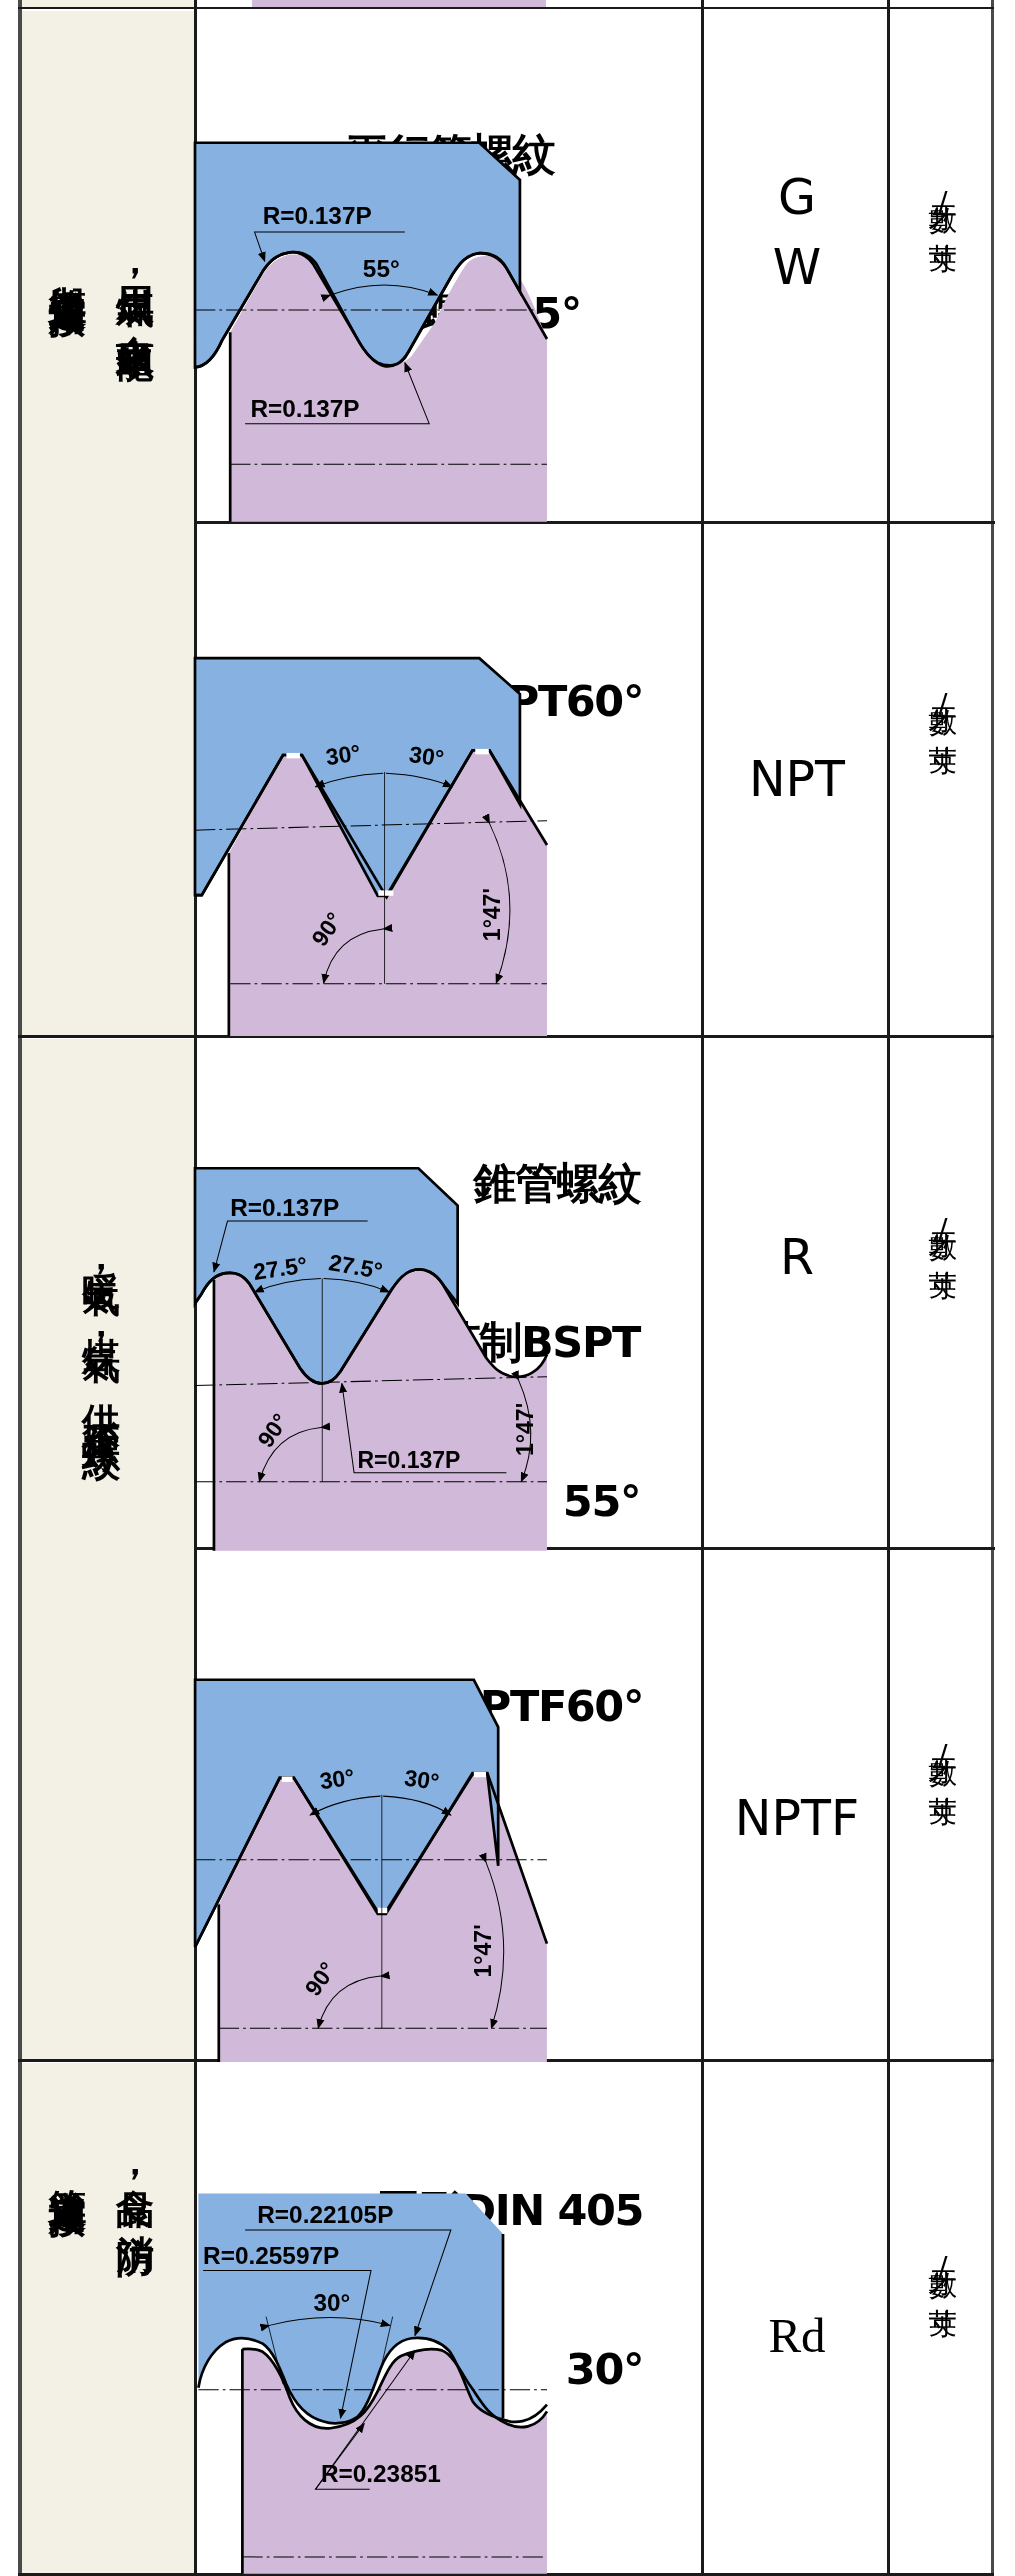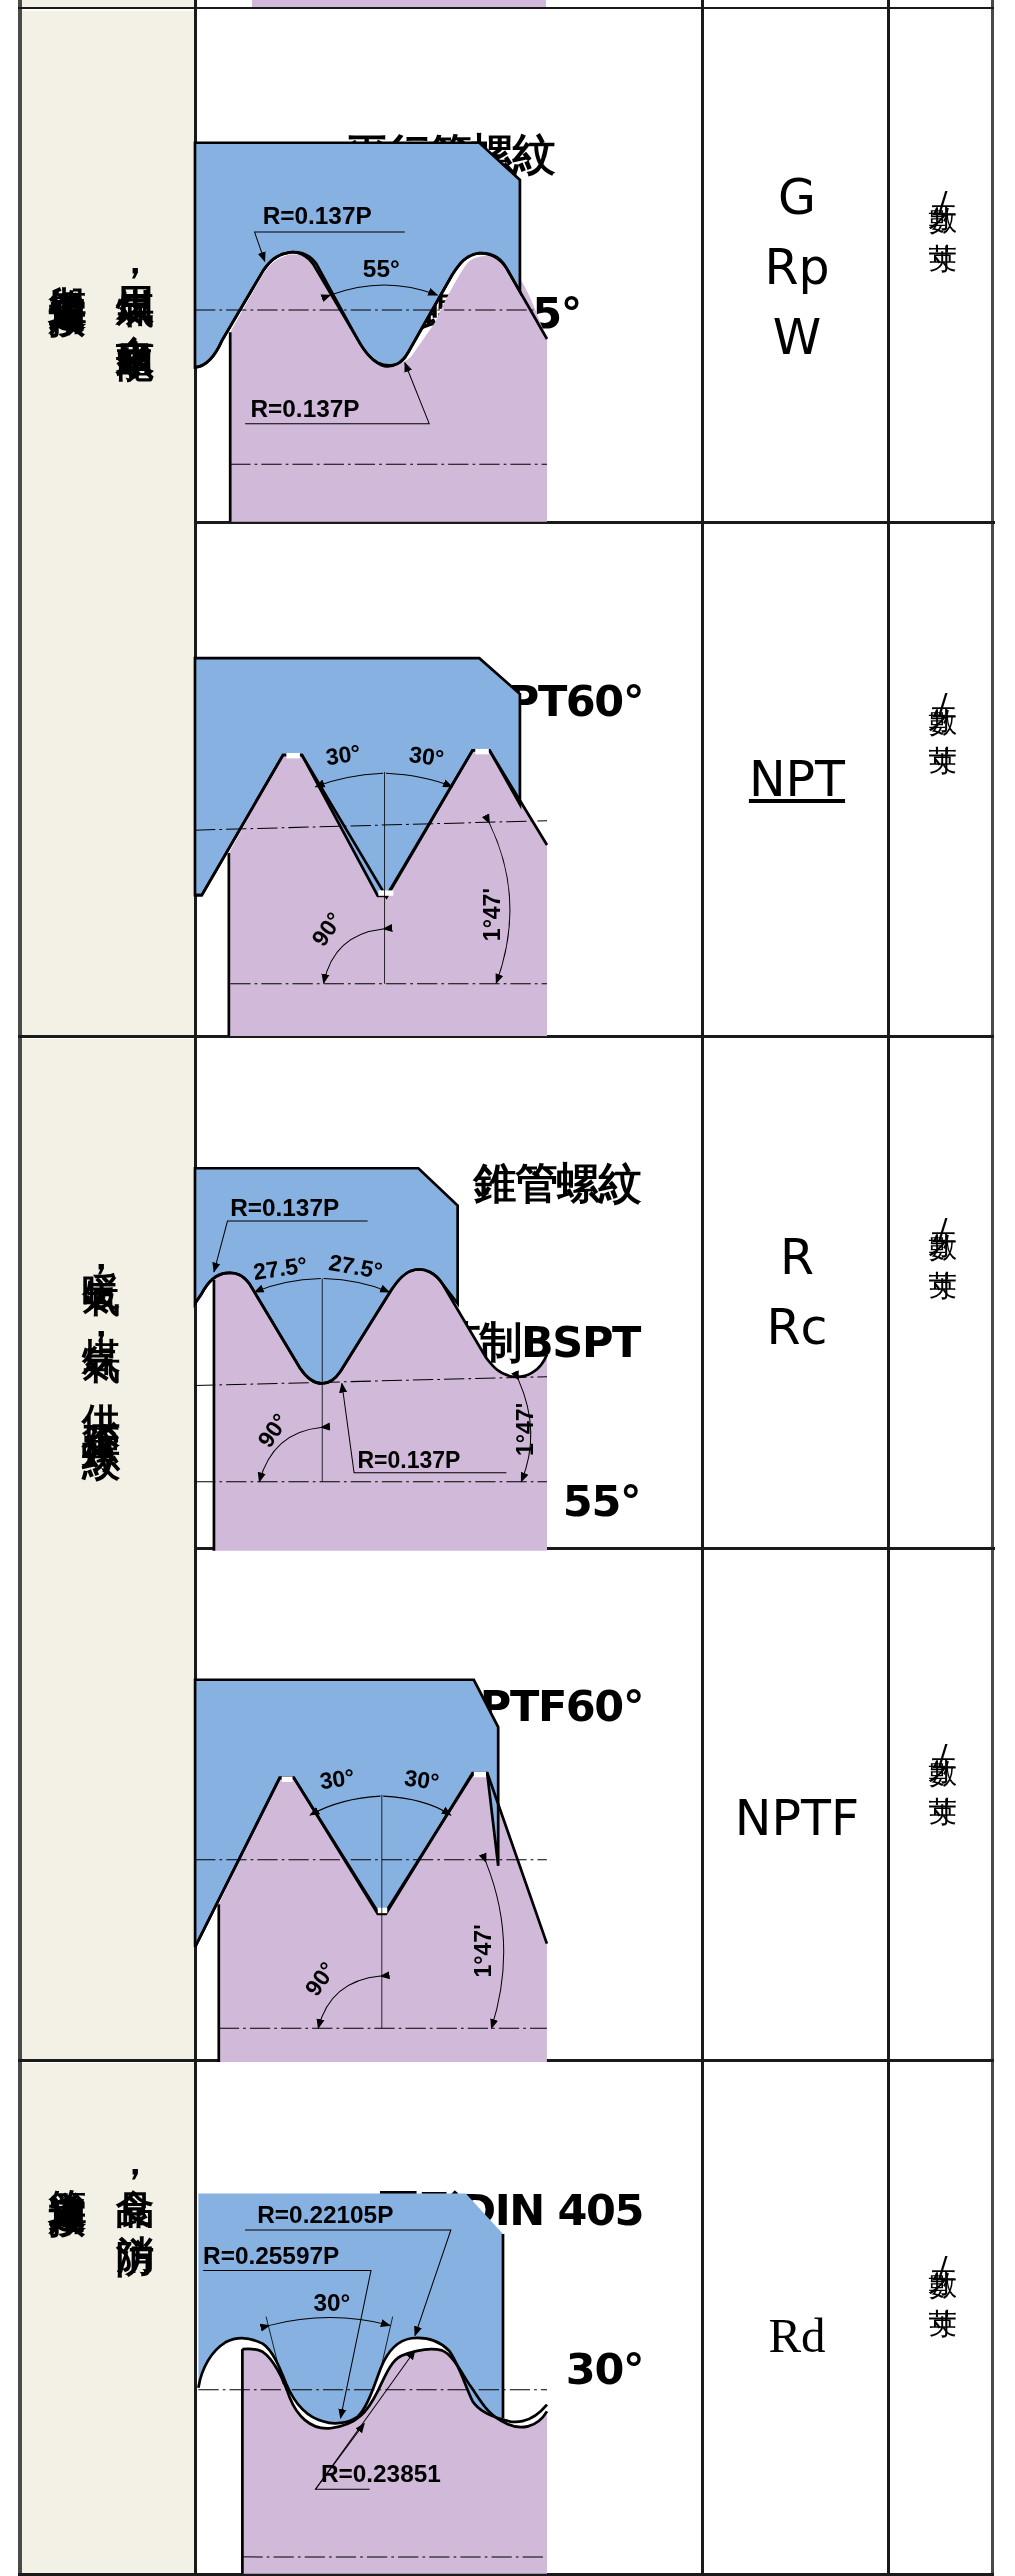--- a/index.html
+++ b/index.html
@@ -75,29 +75,27 @@
   <div>美製NPTF60°</div>
 </div>
 
 <div class="title" style="left:203px; width:440px; top:2078px;">
   <div>圓形DIN 405</div>
   <div>30°</div>
 </div>
 
 <div class="code" style="top:163px;">
   <div>G</div>
-  <div>Rp</div>
   <div>W</div>
 </div>
-<div class="code" style="top:745px;text-decoration:underline;">
+<div class="code" style="top:745px;">
   <div>NPT</div>
 </div>
 <div class="code" style="top:1223px;">
   <div>R</div>
-  <div>Rc</div>
 </div>
 <div class="code" style="top:1784px;">
   <div>NPTF</div>
 </div>
 <div class="code" style="top:2301px;font-family:Liberation Serif, serif;">
   <div>Rd</div>
 </div>
 
 <div class="unit" style="top:183px;">
     <span>牙數/英寸</span>

